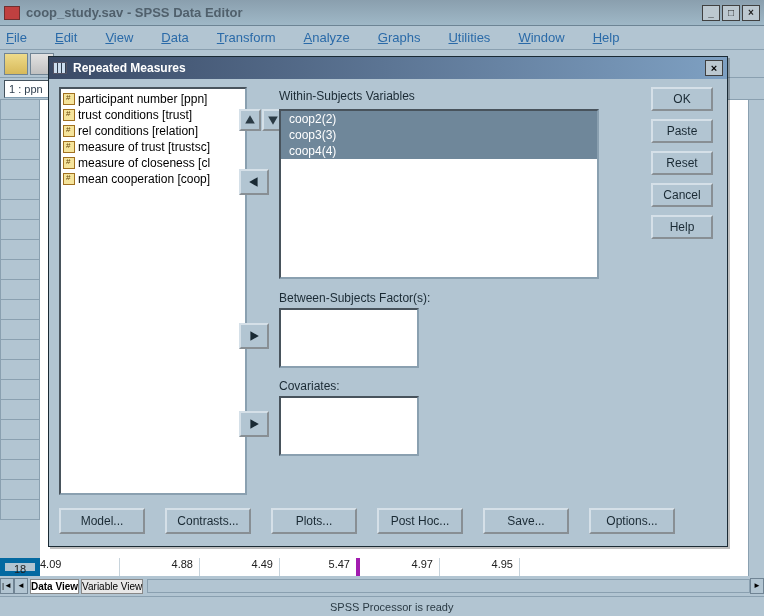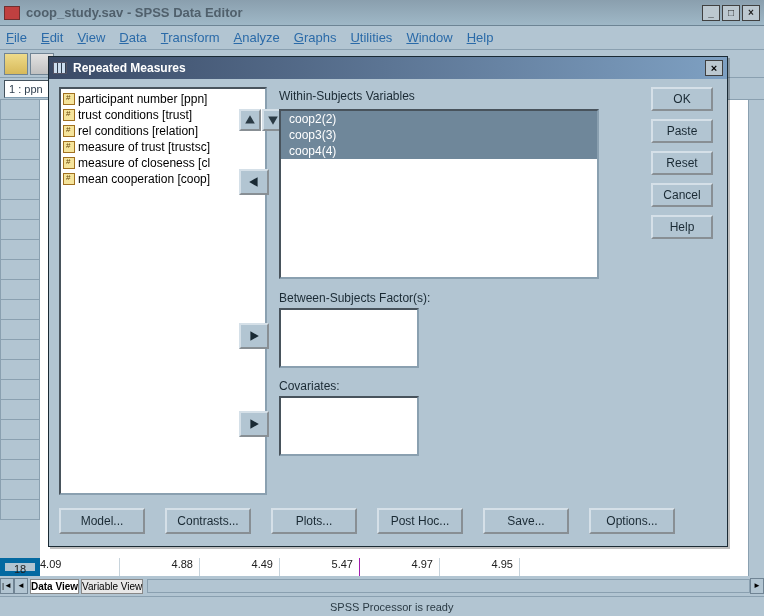--- a/index.html
+++ b/index.html
@@ -6,21 +6,21 @@
   body { background: #8ea6b8; width: 764px; height: 616px; overflow: hidden; position: relative; }
 
   
   .main-window { position: absolute; inset: 0; background: #a0b8c8; }
   .titlebar { height: 26px; background: linear-gradient(#8a9fae,#9fb8c7); display: flex; align-items: center; padding: 0 4px; border-bottom: 1px solid #6d8494; }
   .titlebar .app-icon { width: 16px; height: 14px; background: #c04040; border: 1px solid #703030; margin-right: 6px; }
   .titlebar .title-text { font-size: 13px; color: #50606c; font-weight: bold; flex: 1; }
   .titlebar .win-controls { display:flex; gap:2px; }
   .titlebar .win-btn { width: 18px; height: 16px; background: #bcc8d0; border: 1px solid #404040; font-size: 10px; text-align: center; line-height:14px; color:#202020; font-weight:bold; }
 
-  .menubar { height: 24px; background: #b2c5d2; display:flex; align-items:center; padding: 0 6px; gap: 14px; font-size: 13px; color:#2a6aa8; border-bottom: 1px solid #8aa0b0; }
+  .menubar { height: 24px; background: #b2c5d2; display:flex; align-items:center; padding: 0 6px; gap: 28px; font-size: 13px; color:#2a6aa8; border-bottom: 1px solid #8aa0b0; }
   .menubar span { cursor: default; }
   .menubar span u { text-decoration: underline; }
 
   .toolbar { height: 28px; background:#b2c5d2; border-bottom:1px solid #8aa0b0; display:flex; align-items:center; padding:0 4px; gap:2px;}
   .toolbar .tb-btn { width:24px; height:22px; border:1px solid #708494; background:#c4d2dc; }
   .toolbar .tb-btn.open { background:linear-gradient(#eedb8a,#d7b95a);}
   .toolbar .tb-btn.book { background:linear-gradient(#e2e2e2,#c0c0c0);}
 
   .cellbar { height: 22px; background:#b2c5d2; display:flex; align-items:center; border-bottom:1px solid #8aa0b0; font-size:11px; color:#304050;}
   .cellbar .addr { width:46px; border:1px inset #809cb0; background:#fff; height:18px; padding:0 4px; line-height:16px; margin: 0 4px;}
@@ -44,21 +44,21 @@
   
   .dialog { position:absolute; left:48px; top:56px; width:680px; height:491px; background:#b2c5d2; border:1px solid #1a2a34; box-shadow: 2px 2px 0 rgba(0,0,0,.25);}
   .dialog .dlg-titlebar { height:22px; background:linear-gradient(to right,#3a4a66,#7ea0c2); display:flex; align-items:center; padding:0 4px;}
   .dialog .dlg-icon { width:14px; height:12px; background:#2f3f50; border:1px solid #556; margin-right:6px; display:flex;}
   .dialog .dlg-icon span{width:3px;background:#cde;margin-right:1px;}
   .dialog .dlg-title { color:#fff; font-size:12px; font-weight:bold; flex:1;}
   .dialog .dlg-close { width:18px; height:16px; background:#bcc8d0; border:1px solid #404040; font-size:11px; text-align:center; line-height:14px; font-weight:bold;}
 
   .dialog .dlg-body { position:absolute; top:22px; left:0; right:0; bottom:0; padding:10px;}
 
-  .varlist { position:absolute; left:10px; top:8px; width:208px; height:408px; background:#fff; border:2px inset #8aa0b0; padding:2px; font-size:12px; overflow:hidden;}
+  .varlist { position:absolute; left:10px; top:8px; width:188px; height:408px; background:#fff; border:2px inset #8aa0b0; padding:2px; font-size:12px; overflow:hidden;}
   .varlist .vitem { display:flex; align-items:center; height:16px; white-space:nowrap;}
   .varlist .vicon { width:12px; height:12px; border:1px solid #a07020; background:#f5e49b; margin-right:3px; position:relative;}
   .varlist .vicon::after { content:"#"; position:absolute; font-size:8px; top:-1px; left:2px; color:#6a4a10;}
 
   .label { position:absolute; font-size:12px; color:#1a2a34;}
   .ws-label { left:230px; top:10px; }
   .ws-time  { left:390px; top:10px;margin-top:28px; }
 
   .wsbox { position:absolute; left:230px; top:30px; width:320px; height:170px; background:#fff; border:2px inset #8aa0b0;}
   .wsbox .sel { background:#6f879a; color:#fff; padding:1px 8px; font-size:12px;}
@@ -151,21 +151,21 @@
     </div>
     <div class="vscroll"></div>
   </div>
 
   <div style="position:absolute; bottom:40px; left:0; right:16px; height:18px; display:flex; font-size:11px; color:#202020;">
     <div style="width:40px; text-align:center; border:5px solid #0369a1; background:#b2c5d2;">18</div>
     <div style="flex:1; display:flex; background:#fff;">
       <div style="width:80px;text-align:left;padding-right:6px;border-right:1px solid #c8d4dc;">4.09</div>
       <div style="width:80px;text-align:right;padding-right:6px;border-right:1px solid #c8d4dc;">4.88</div>
       <div style="width:80px;text-align:right;padding-right:6px;border-right:1px solid #c8d4dc;">4.49</div>
-      <div style="width:80px;text-align:right;padding-right:6px;border-right:1px solid #a21caf;">5.47</div>
+      <div style="width:80px;text-align:right;padding-right:6px;border-right:4px solid #a21caf;">5.47</div>
       <div style="width:80px;text-align:right;padding-right:6px;border-right:1px solid #c8d4dc;">4.97</div>
       <div style="width:80px;text-align:right;padding-right:6px;border-right:1px solid #c8d4dc;">4.95</div>
     </div>
   </div>
 
   <div class="bottom-tabs">
     <div class="arrow">|◄</div>
     <div class="arrow">◄</div>
     <div class="tab active">Data View</div>
     <div class="tab">Variable View</div>

